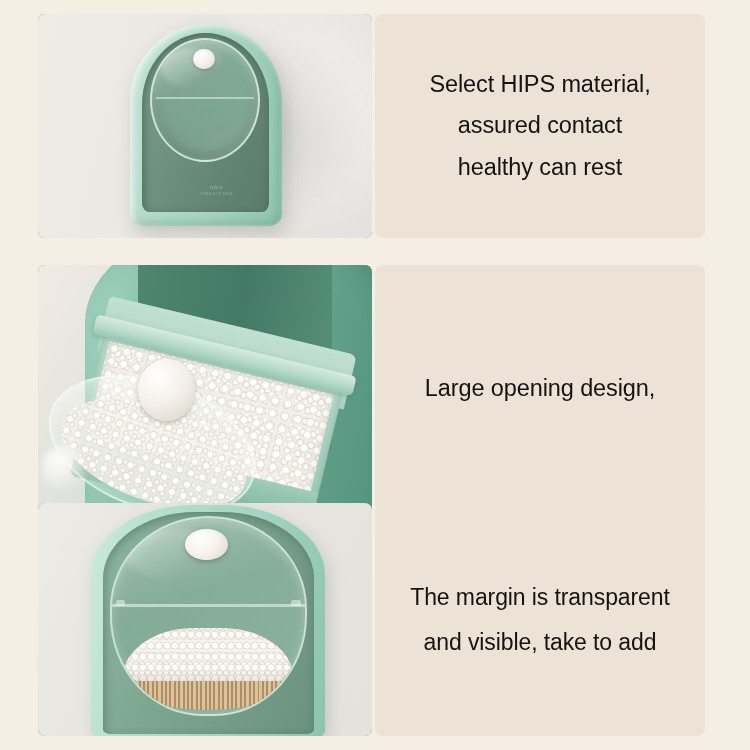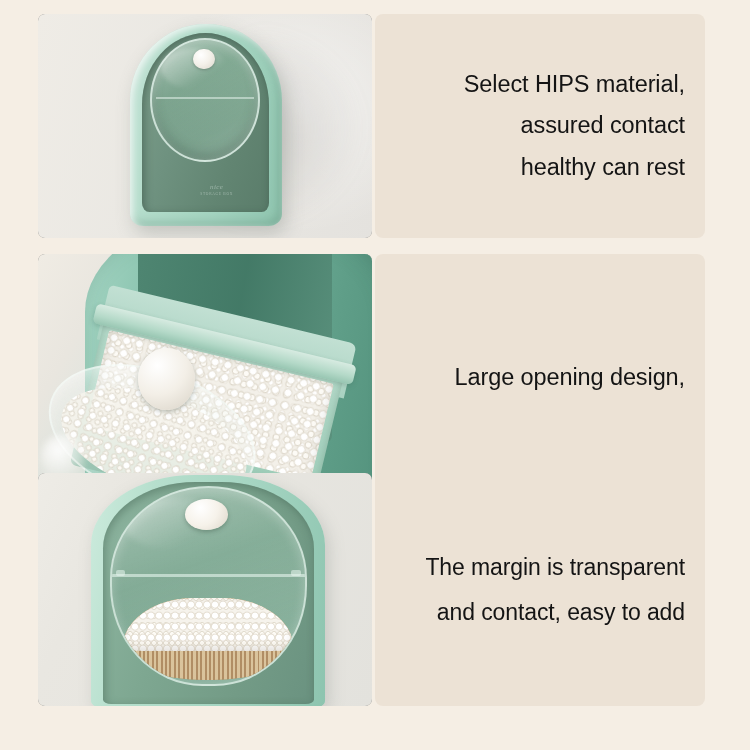--- a/index.html
+++ b/index.html
@@ -25,22 +25,22 @@
 
   
   .feature-row {
     position: absolute;
     left: 0;
     width: 750px;
     display: flex;
     align-items: stretch;
   }
   #row-1 { top: 14px;  height: 224px; }
-  #row-2 { top: 254px; height: 247px; }
-  #row-3 { top: 473px; height: 233px; }
+  #row-2 { top: 265px; height: 247px; }
+  #row-3 { top: 503px; height: 233px; }
 
   
   .photo-panel {
     position: relative;
     margin-left: 38px;
     width: 334px;
     height: 100%;
     border-radius: 7px;
     overflow: hidden;
     background: #737373;
@@ -48,21 +48,21 @@
 
   
   .text-panel {
     margin-left: 3px;
     width: 330px;
     height: 100%;
     background: #ece2d5;
     border-radius: 8px;
     display: flex;
     flex-direction: column;
-    align-items: flex-end;
+    align-items: center;
     justify-content: center;
     padding: 0 20px;
   }
   .caption-line {
     color: #141414;
     font-size: 23.5px;
     line-height: 1.0;
     letter-spacing: -0.1px;
     white-space: nowrap;
     text-align: center;
@@ -446,17 +446,17 @@
         <div class="p3-swabs">
           <div class="swab-sticks-fix"></div>
           <div class="swab-tips"></div>
         </div>
       </div>
       <div class="p3-knob"></div>
     </div>
 
     <div class="text-panel">
       <div class="caption-line">The margin is transparent</div>
-      <div class="caption-line">and contact, easy to add</div>
+      <div class="caption-line">and visible, take to add</div>
     </div>
   </div>
 
 </div>
 
 </body></html>

